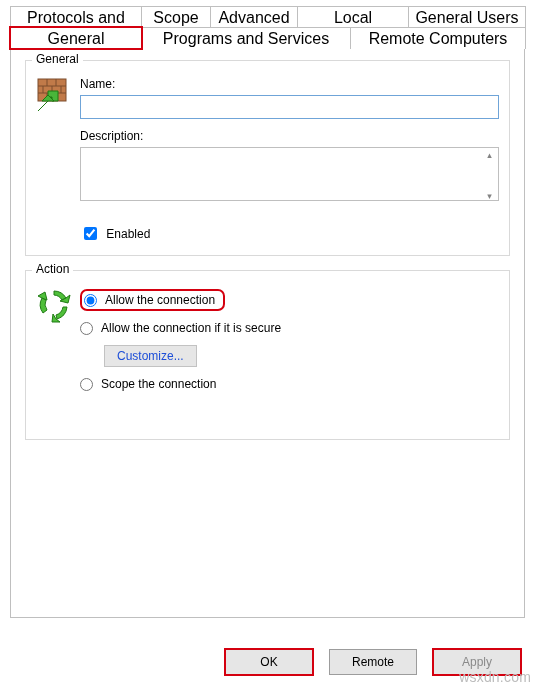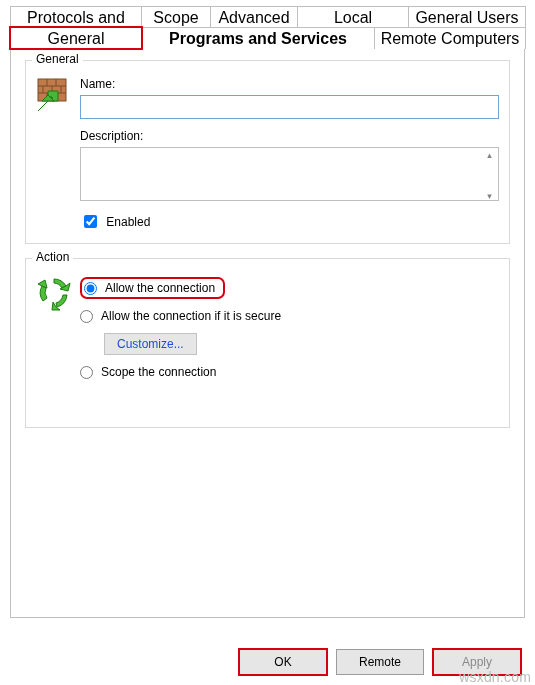--- a/index.html
+++ b/index.html
@@ -39,21 +39,21 @@
     margin-right: -1px;
     position: relative;
   }
   .tab-row.row1 .tab:nth-child(1){width:132px;}
   .tab-row.row1 .tab:nth-child(2){width:70px;}
   .tab-row.row1 .tab:nth-child(3){width:88px;}
   .tab-row.row1 .tab:nth-child(4){width:112px;}
   .tab-row.row1 .tab:nth-child(5){flex:1;}
   .tab-row.row2 { margin-top:-1px; }
   .tab-row.row2 .tab:nth-child(1){width:132px;}
-  .tab-row.row2 .tab:nth-child(2){width:234px;font-weight:bold;}
+  .tab-row.row2 .tab:nth-child(2){width:210px;}
   .tab-row.row2 .tab:nth-child(3){flex:1;}
 
   .tab.active {
     background:#fff;
     z-index:2;
     border-bottom:1px solid #fff;
   }
 
   
   .hl {
@@ -120,40 +120,40 @@
   .scroll-wrap{position:relative;}
   .scroll-arrows{
     position:absolute; right:1px; top:1px; bottom:1px; width:17px;
     display:flex; flex-direction:column; justify-content:space-between;
     pointer-events:none;
   }
   .scroll-arrows span{
     font-size:9px; color:#838383; text-align:center; line-height:14px;
   }
 
-  .checkbox-row { margin-top: 8px; }
+  .checkbox-row { margin-top: 20px; }
   .checkbox-row input { vertical-align:-2px; margin-right:6px;}
 
   
   .radio-row { margin: 4px 0 6px 0; display:flex; align-items:center;border-radius:7px; }
   .radio-row input { margin: 0 8px 0 0; vertical-align:-2px;}
   .customize-btn {
     margin: 4px 0 6px 24px;
     padding: 3px 12px;
     background:#e6e6e6;
     border:1px solid #c2c2c2;
     color:#1d4ed8;
     font:inherit;
   }
 
   
   .footer {
     position:absolute;
     bottom:10px; right:14px;
-    display:flex; gap:9px;
+    display:flex; gap:16px;
   }
   .footer button{
     width:88px; height:26px;
     background:#e6e6e6;
     border:1px solid #9c9c9c;
     font:inherit;
   }
   .footer button.disabled{ color:#8a8a8a; }
 
   .watermark{

